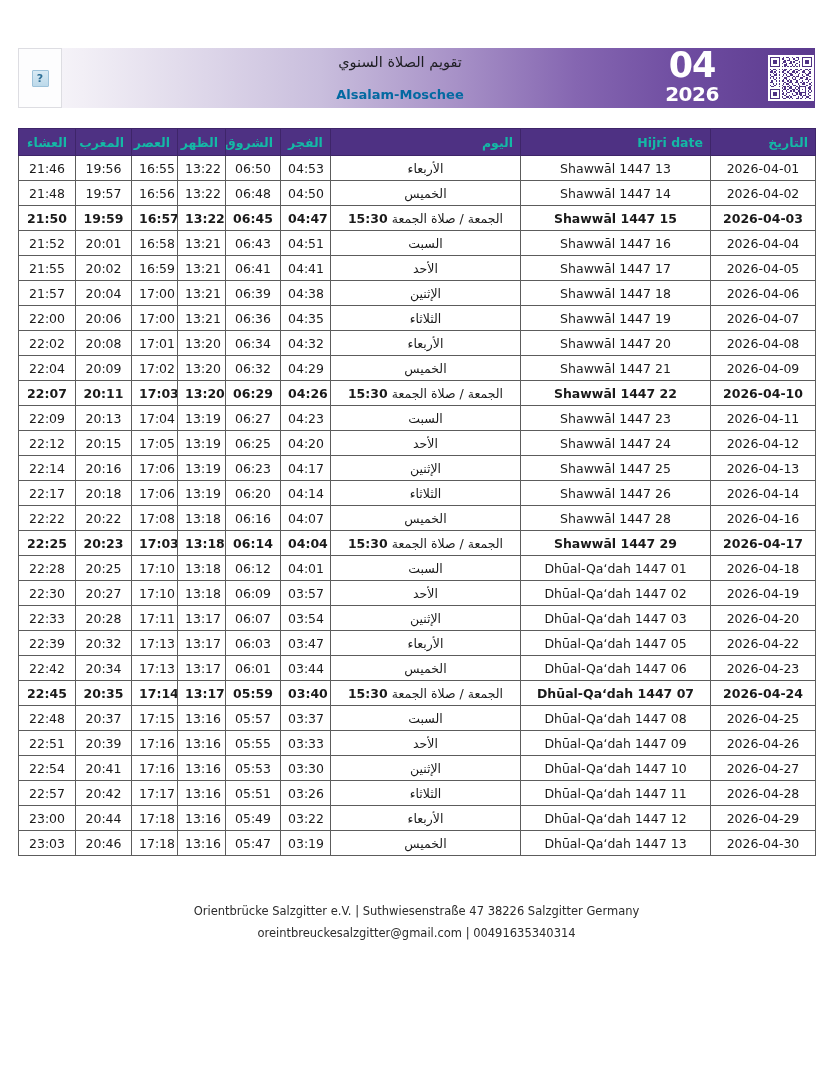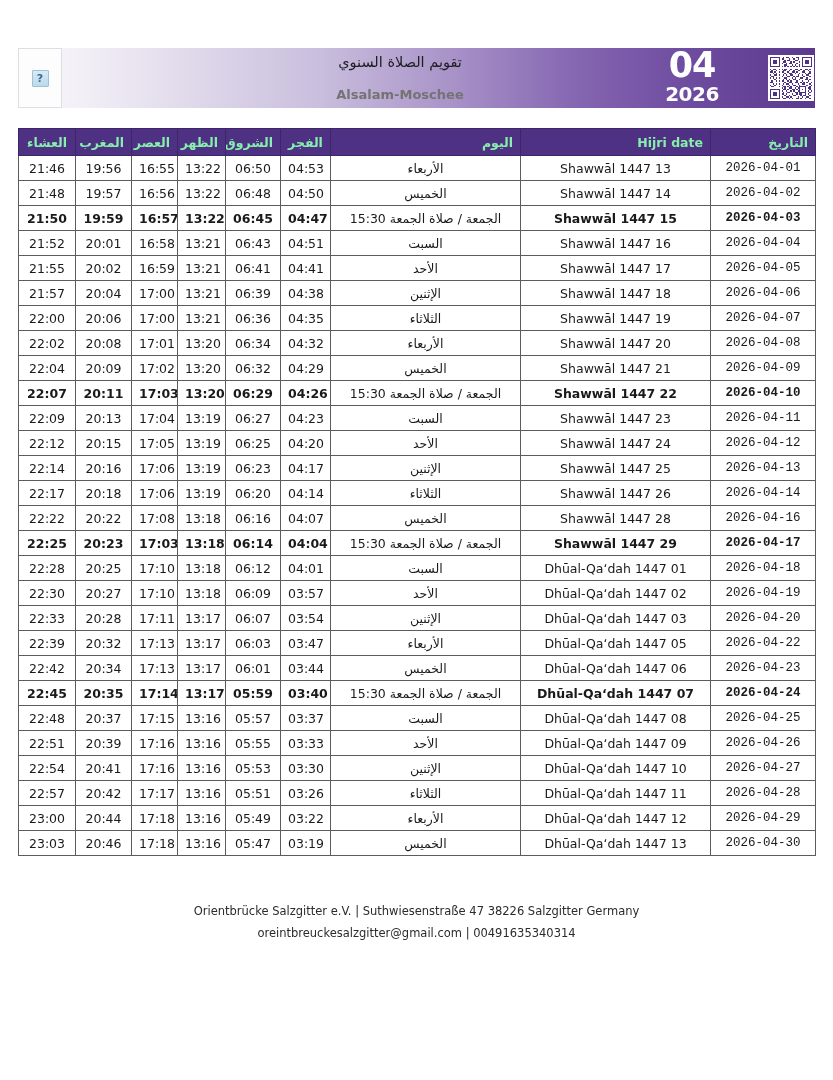--- a/index.html
+++ b/index.html
@@ -88,21 +88,21 @@
     direction: rtl;
     font-size: 14.5px;
     color: #1d1d22;
     font-family: "DejaVu Sans", sans-serif;
     line-height: 1;
     white-space: nowrap;
   }
   .title-latin {
     font-size: 13px;
     font-weight: bold;
-    color: #737373;
+    color: #0369a1;
     line-height: 1;
     white-space: nowrap;
   }
 
   .month-block {
     position: absolute;
     right: 96px;
     top: 49px;
     width: 90px;
     text-align: center;
@@ -142,21 +142,21 @@
     width: 797px;
   }
   table.cal {
     border-collapse: collapse;
     table-layout: fixed;
     width: 797px;
     font-size: 12.5px;
   }
   table.cal thead th {
     background: #4e3183;
-    color: #86efac;
+    color: #14b8a6;
     height: 26px;
     padding: 0 7px;
     border: 1px solid #3e2569;
     font-weight: bold;
     font-size: 12.5px;
     overflow: hidden;
     white-space: nowrap;
   }
   th.ar-h {
     text-align: right;
@@ -178,31 +178,31 @@
     overflow: hidden;
     font-size: 12.5px;
   }
   td.day-ar {
     text-align: right;
     direction: rtl;
     font-family: "DejaVu Sans", sans-serif;
     font-size: 12.5px;
   }
   td.hijri { text-align: right; }
-  td.greg  { text-align: center; font-family: Liberation Mono, monospace; }
+  td.greg  { text-align: center; }
 
   tr.friday td {
     background: #c9b3ef;
     font-weight: bold;
     margin-left: 8px;
   }
   tr.friday td.day-ar {
     font-weight: normal;
   }
-  tr.friday td.day-ar .jum-time { font-weight: normal; }
+  tr.friday td.day-ar .jum-time { font-weight: bold; }
 
   
   col.c-isha   { width: 57px; }
   col.c-magh   { width: 56px; }
   col.c-asr    { width: 46px; }
   col.c-dhuhr  { width: 48px; }
   col.c-shuruq { width: 55px; }
   col.c-fajr   { width: 50px; }
   col.c-day    { width: 190px; }
   col.c-hijri  { width: 190px; }

